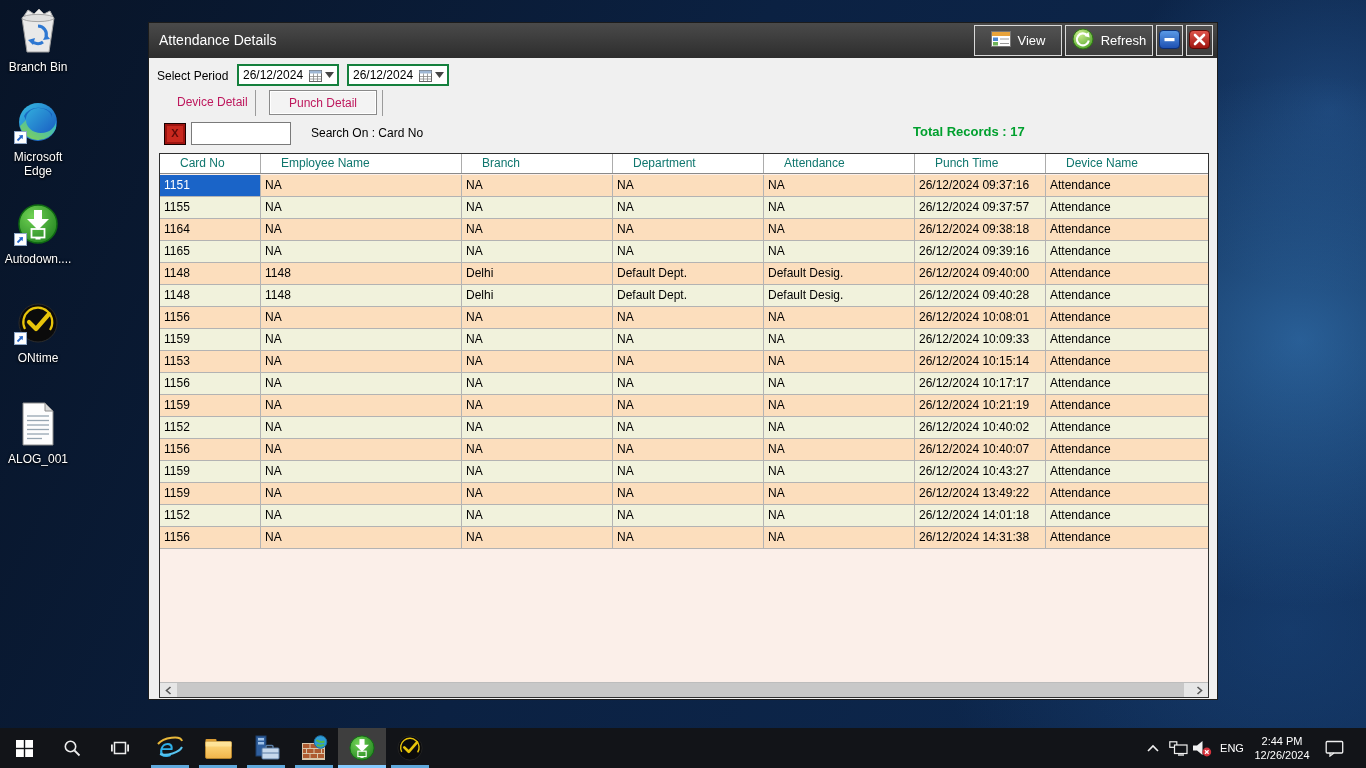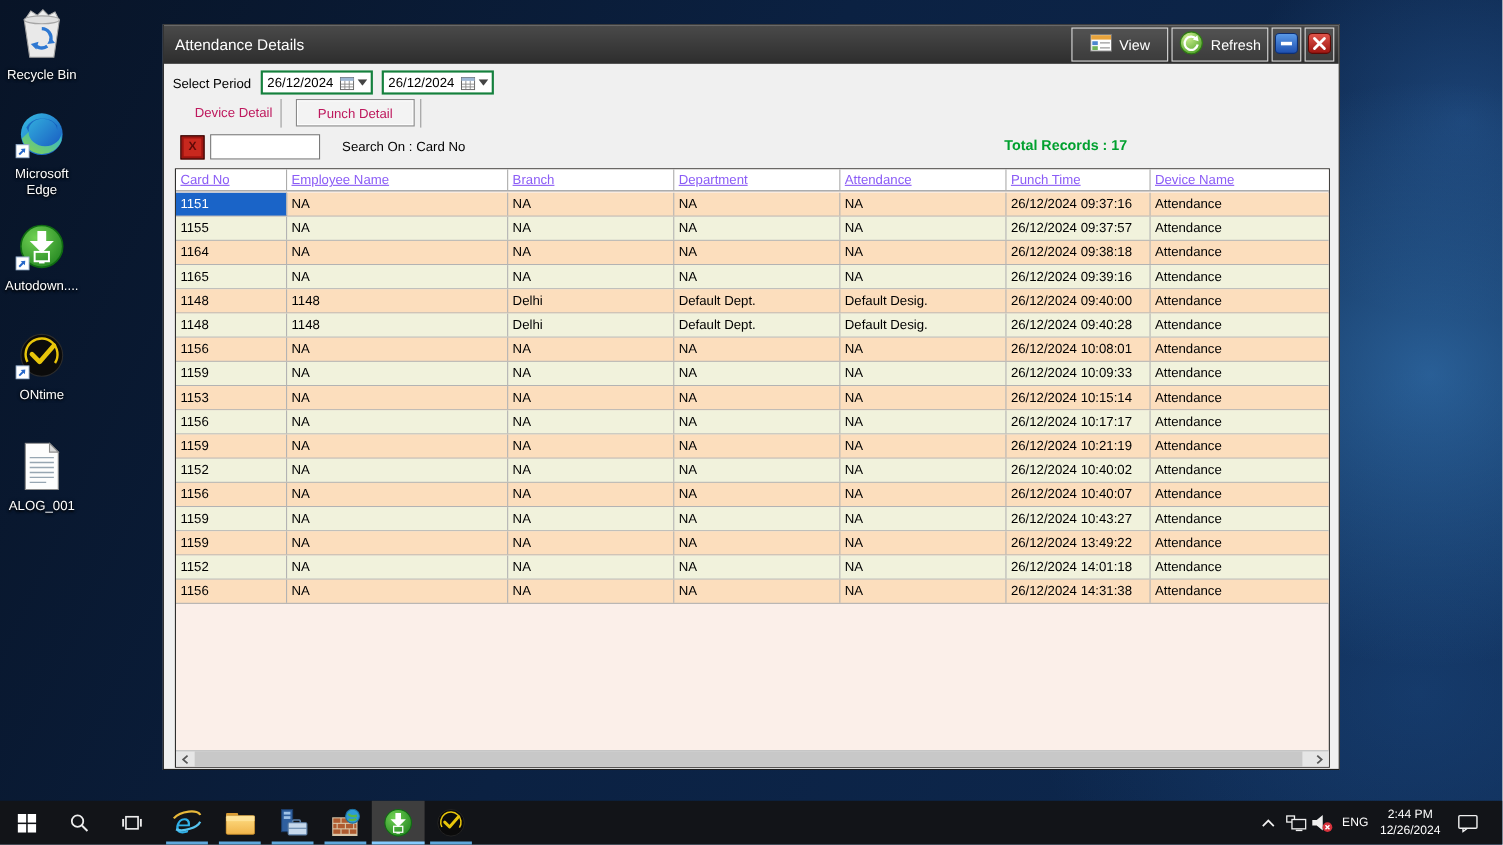--- a/index.html
+++ b/index.html
@@ -57,22 +57,22 @@
                border:1px solid #7a7a7a; background:#fff; font-size:12px; padding:0 4px;
                font-family:"Liberation Sans", sans-serif; }
   .search-on { position:absolute; left:162px; top:103px; }
   .totrec { position:absolute; left:764px; top:101px; font-size:13px; font-weight:bold; color:#00A02E; }
 
   
   .grid { position:absolute; left:10px; top:130px; width:1050px; height:545px;
           border:1px solid #2f2f2f; background:#FBEFE9; }
   .thead { position:absolute; left:0; top:0; right:0; height:20px; background:#fff;
            border-bottom:1px solid #8a8a8a; display:flex; }
-  .th { font-size:12px; color:#8b5cf6; padding-left:4px; line-height:19px;
-        border-right:1px solid #ACACAC; overflow:hidden; white-space:nowrap;text-decoration:underline; }
+  .th { font-size:12px; color:#0f766e; padding-left:20px; line-height:19px;
+        border-right:1px solid #ACACAC; overflow:hidden; white-space:nowrap; }
   .tbody { position:absolute; left:0; top:21px; right:0; bottom:15px; overflow:hidden; }
   .tr { display:flex; height:22px; border-bottom:1px solid #B3B3B3; }
   .tr.odd  { background:#FCDEBD; }
   .tr.even { background:#F1F2DC; }
   .td { font-size:12px; color:#000; padding-left:4px; line-height:21px;
         border-right:1px solid #B3B3B3; overflow:hidden; white-space:nowrap; }
   .td.selected { background:#1A64C8; color:#fff; }
   .c0{width:101px;} .c1{width:201px;} .c2{width:151px;} .c3{width:151px;}
   .c4{width:151px;} .c5{width:131px;} .c6{flex:1; border-right:none;}
 
@@ -107,21 +107,21 @@
       <svg width="44" height="48" viewBox="0 0 44 48">
         <polygon points="8,10 12,4 18,8 23,3 28,8 34,5 37,11" fill="#EDEDED" stroke="#AEAEAE" stroke-width="1"></polygon>
         <polygon points="6,12 38,12 33,46 11,46" fill="#E9E9E9" stroke="#9E9E9E" stroke-width="1"></polygon>
         <ellipse cx="22" cy="12" rx="16" ry="3.6" fill="#DFDFDF" stroke="#A5A5A5" stroke-width="1"></ellipse>
         <path d="M22,20 a8.5,8.5 0 0 1 8,11" stroke="#2E78D2" stroke-width="3" fill="none"></path>
         <path d="M27,36 a8.5,8.5 0 0 1 -12,-2" stroke="#2E78D2" stroke-width="3" fill="none"></path>
         <polygon points="30,28 34,33 27,34" fill="#2E78D2"></polygon>
         <polygon points="17,39 12,34 19,32" fill="#2E78D2"></polygon>
       </svg>
     </span>
-    <div class="lbl">Recycle Bin</div>
+    <div class="lbl">Branch Bin</div>
   </div>
 
   <div class="dicon" style="top:100px;">
     <span class="art">
       <svg width="44" height="44" viewBox="0 0 44 44">
         <defs>
           <linearGradient id="ge1" x1="0" y1="0" x2="1" y2="1">
             <stop offset="0" stop-color="#37BDE2"></stop>
               <stop offset="1" stop-color="#1550BE"></stop>
           </linearGradient>

